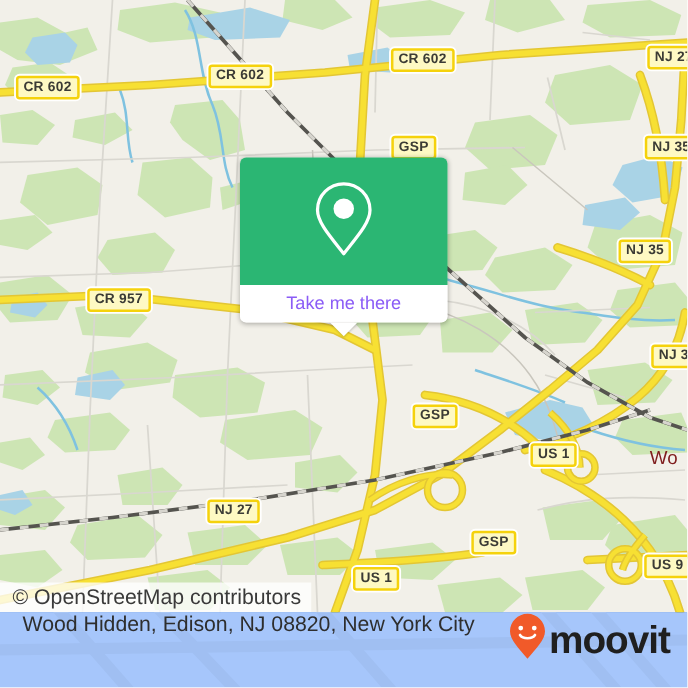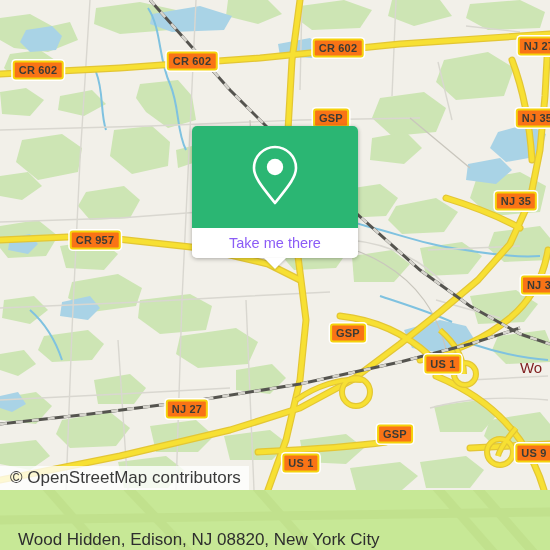--- a/index.html
+++ b/index.html
@@ -38,21 +38,21 @@
     padding: 1px 4px 2px 4px;
     font-family: "Liberation Sans", sans-serif;
     font-size: 11px;
     font-weight: bold;
     color: #3b3b35;
     line-height: 12px;
     letter-spacing: 0.2px;
     white-space: nowrap;
   }
   .shield.y {
-    background: #f97316;
+    background: #fef9c3;
     border-color: #f5d20c;
     box-shadow: 0 0 0 1.5px #ffffff;
   }
 
   .place-label {
     position: absolute;
     transform: translate(-50%, -50%);
     font-family: "Liberation Sans", sans-serif;
     font-size: 15px;
     color: #7f1d1d;
@@ -117,23 +117,23 @@
     border-top: 11px solid #ffffff;
     filter: drop-shadow(0 1px 1px rgba(0,0,0,0.2));
   }
 
   
   #bottom-bar {
     position: absolute;
     left: 0; top: 490px;
     width: 550px;
     height: 60px;
-    background: #84cc16;
-    display: flex;
-    align-items: flex-end;
+    background: #3b82f6;
+    display: flex;
+    align-items: flex-start;
     justify-content: space-between;
     padding: 0 14px 0 18px;
     box-sizing: border-box;
     overflow: hidden;
   }
   #bottom-bar-watermark {
     position: absolute;
     left: 0; top: 0;
     width: 550px; height: 60px;
     pointer-events: none;
@@ -369,15 +369,26 @@
       <g stroke="#f4f3ef" fill="none" stroke-width="9">
         <path d="M40 -10 L110 70"></path>
         <path d="M120 -10 L196 70"></path>
         <path d="M250 -10 L320 70"></path>
         <path d="M430 -10 L500 70"></path>
         <path d="M470 -10 L540 70"></path>
         <path d="M0 30 L550 22"></path>
       </g>
     </svg>
     <div id="address-text">Wood Hidden, Edison, NJ 08820, New York City</div>
+    <div id="brand">
+      <span>
+        <svg width="30" height="38" viewBox="0 0 30 38" xmlns="http://www.w3.org/2000/svg">
+          <path d="M15 1 C7.3 1 1 7.3 1 15 C1 22 8 28.5 15 37 C22 28.5 29 22 29 15 C29 7.3 22.7 1 15 1 Z" fill="#f15a29"></path>
+          <circle cx="9.6" cy="12.4" r="1.9" fill="#ffffff"></circle>
+          <circle cx="20.4" cy="12.4" r="1.9" fill="#ffffff"></circle>
+          <path d="M9 18 C11.2 21.4 18.8 21.4 21 18" fill="none" stroke="#ffffff" stroke-width="2.1" stroke-linecap="round"></path>
+        </svg>
+      </span>
+      <span id="brand-word">moovit</span>
+    </div>
   </div>
 
 </div>
 
 </body></html>

